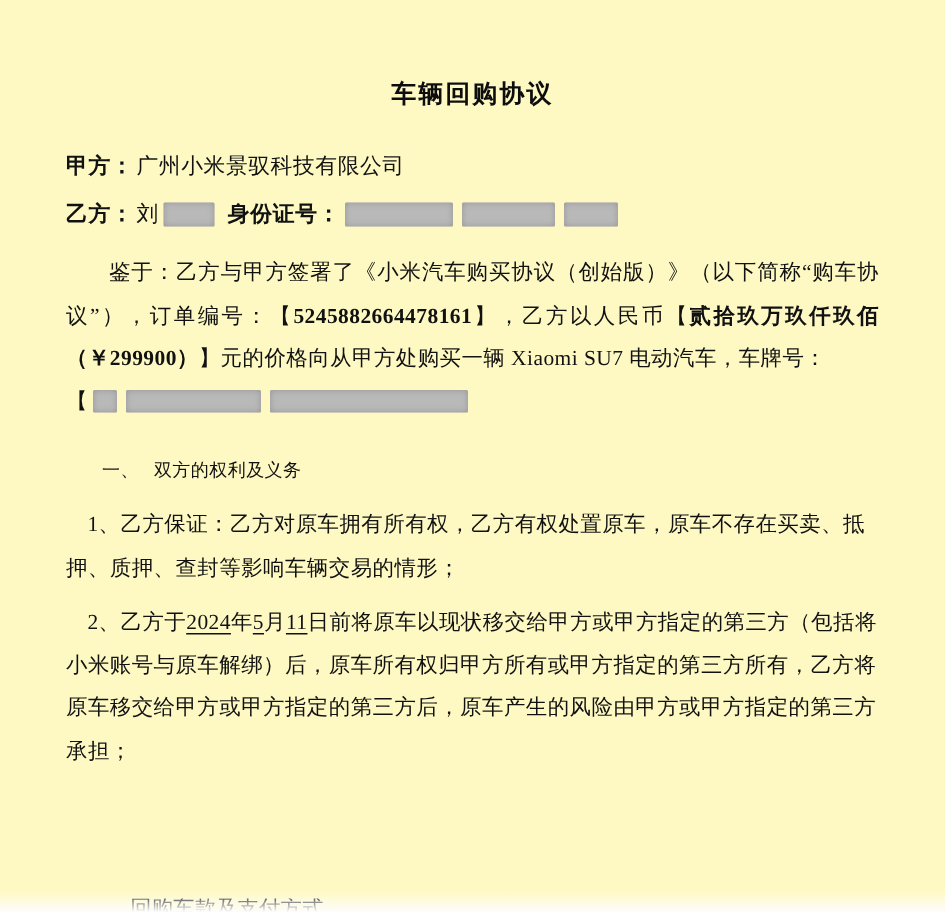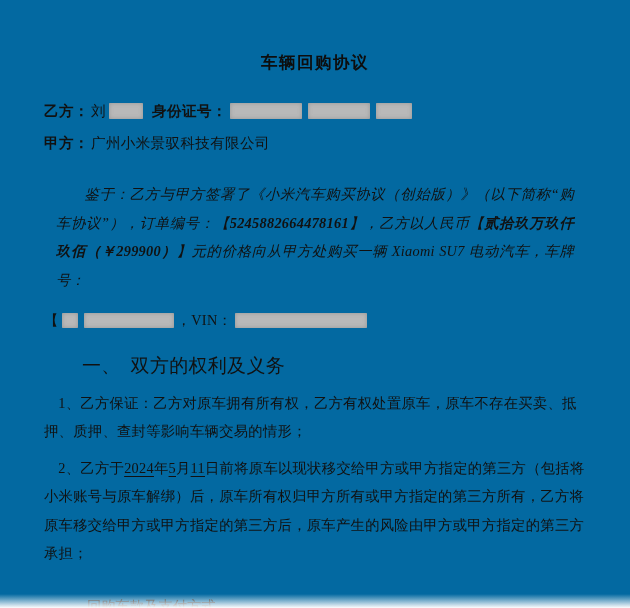--- a/index.html
+++ b/index.html
@@ -11,21 +11,21 @@
     height: 608px;
     background: #ffffff;
     font-family: "Liberation Serif", "DejaVu Serif", serif;
     color: #111111;
     overflow: hidden;
   }
   .page {
     position: relative;
     width: 630px;
     height: 608px;
-    background: #0369a1;
+    background: #fef9c3;
     box-sizing: border-box;
     padding: 52px 44px 0 44px;
   }
   .doc-title {
     text-align: center;
     font-size: 16.5px;
     font-weight: bold;
     letter-spacing: 1.5px;
     margin: 0 0 22px 0;
     color: #0d0d0d;
@@ -52,31 +52,30 @@
     background: #b9b9b9;
     border-radius: 1px;
     height: 15px;
     margin: 0 3px;
     box-shadow: inset 0 0 4px rgba(140,140,140,0.8);
   }
   .redact.tall { height: 16px; }
   .para {
     font-size: 14.3px;
     line-height: 28.5px;
-    margin: 12px;
+    margin: 0;
     text-align: justify;
     letter-spacing: 0.3px;
-    font-style: italic;
   }
   .para.indent {
     text-indent: 2em;
   }
   .block-gap { height: 8px; }
   .section-title {
-    font-size: 19px;
+    font-size: 12px;
     line-height: 30px;
     margin: 0;
     text-indent: 2em;
     letter-spacing: 0.3px;
   }
   .section-title .num {
     margin-right: 10px;
   }
   .clause {
     font-size: 14.3px;
@@ -119,45 +118,44 @@
   }
 </style>
 </head>
 <body>
 
 <div class="page">
 
   <h1 class="doc-title">车辆回购协议</h1>
 
   <div class="party-line">
+    <span class="party-label">甲方：</span>
+    <span class="party-value">广州小米景驭科技有限公司</span>
+  </div>
+
+  <div class="party-line">
     <span class="party-label">乙方：</span>
     <span class="party-value">刘</span>
     <span class="redact tall" style="width:34px;"></span>
     <span class="party-label" style="margin-left:6px;">身份证号：</span>
     <span class="redact tall" style="width:72px;"></span>
     <span class="redact tall" style="width:62px;"></span>
     <span class="redact tall" style="width:36px;"></span>
-  </div>
-
-  <div class="party-line">
-    <span class="party-label">甲方：</span>
-    <span class="party-value">广州小米景驭科技有限公司</span>
   </div>
 
   <div class="block-gap"></div>
 
   <p class="para indent">
     <span>鉴于：乙方与甲方签署了《小米汽车购买协议（创始版）》（以下简称“购车协议”），订单编号：【</span><span class="bold">5245882664478161</span><span>】，乙方以人民币【</span><span class="bold">贰拾玖万玖仟玖佰（￥299900）</span><span>】元的价格向从甲方处购买一辆 Xiaomi SU7 电动汽车，车牌号：</span>
   </p>
 
   <div class="vin-line">
     <span>【</span>
     <span class="redact" style="width:16px;"></span>
     <span class="redact" style="width:90px;"></span>
-    <span>，VIN：</span>
     <span class="redact" style="width:132px;"></span>
   </div>
 
 
   <div class="block-gap"></div>
 
 
   <div class="block-gap"></div>
 
   <p class="section-title">

